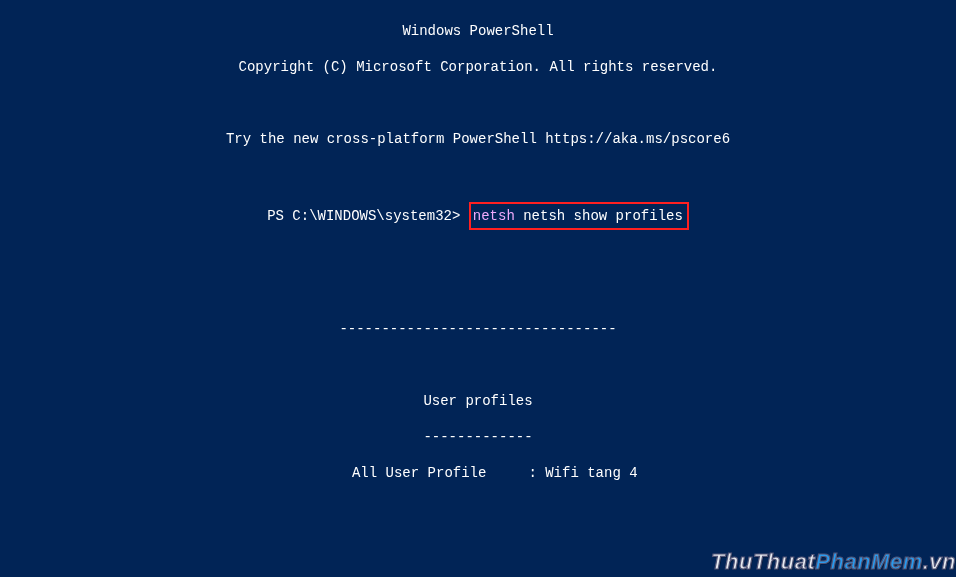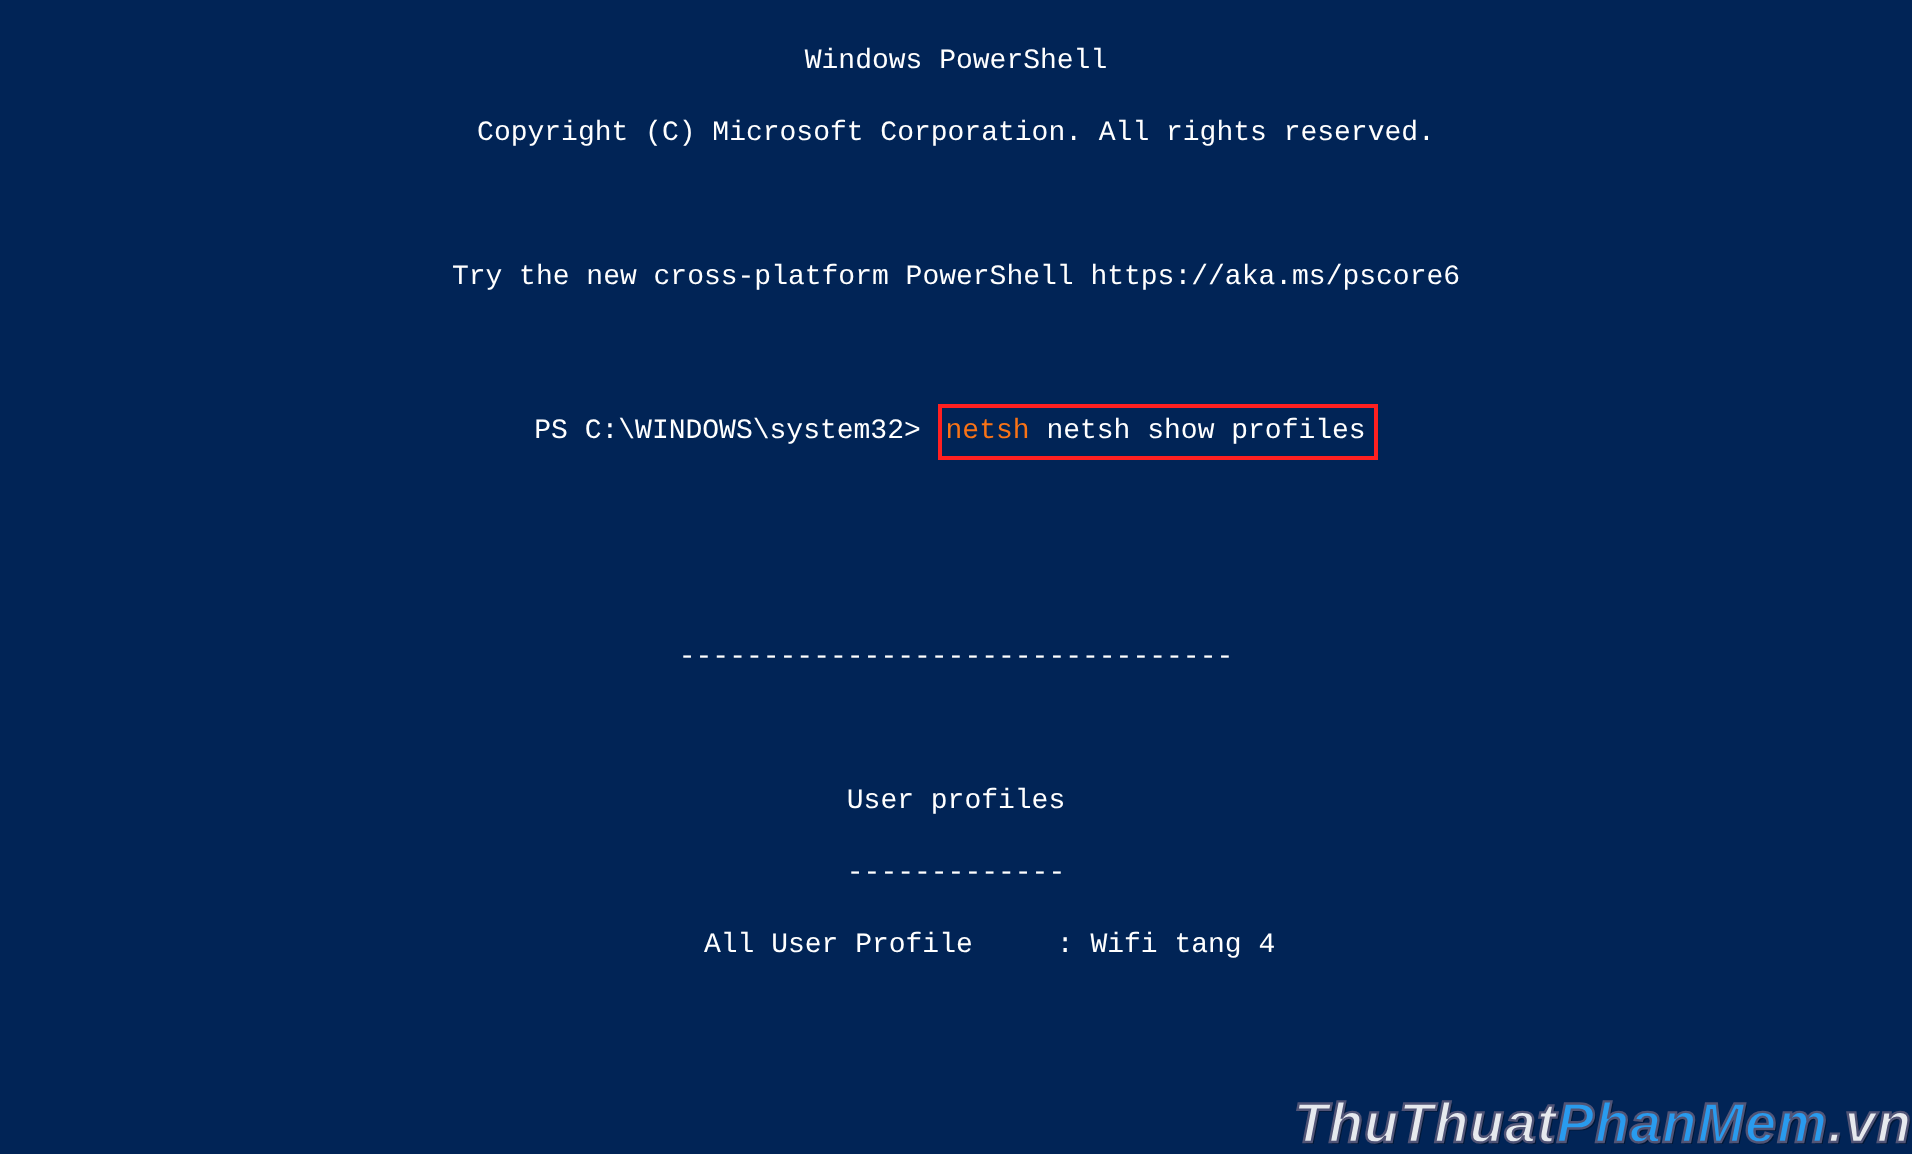--- a/index.html
+++ b/index.html
@@ -13,33 +13,33 @@
     height: 577px;
     overflow: hidden;
     padding: 0;
     position: relative;
   }
   .terminal {
     padding: 4px 2px;
     white-space: pre;
   }
   .line { white-space: pre; text-align: center; }
-  .cmd-yellow { color: #f97316; }
+  .cmd-yellow { color: #f0abfc; }
   .cmd-highlight-box {
     display: inline-block;
     border: 2px solid #ff2020;
     padding: 3px 4px 3px 2px;
     white-space: pre;
   }
   .watermark {
     position: absolute;
     right: 0px;
     bottom: 6px;
     font-family: Arial, sans-serif;
-    font-size: 28px;
+    font-size: 22px;
     font-weight: 900;
     font-style: italic;
     letter-spacing: 0.5px;
     color: #ffffff;
     -webkit-text-stroke: 1.2px #5a5a7a;
     text-shadow: 1px 1px 0 rgba(0,0,0,0.4);
     opacity: 0.9;
     pointer-events: none;
   }
   .watermark .accent { color: #2ea8ff; }

